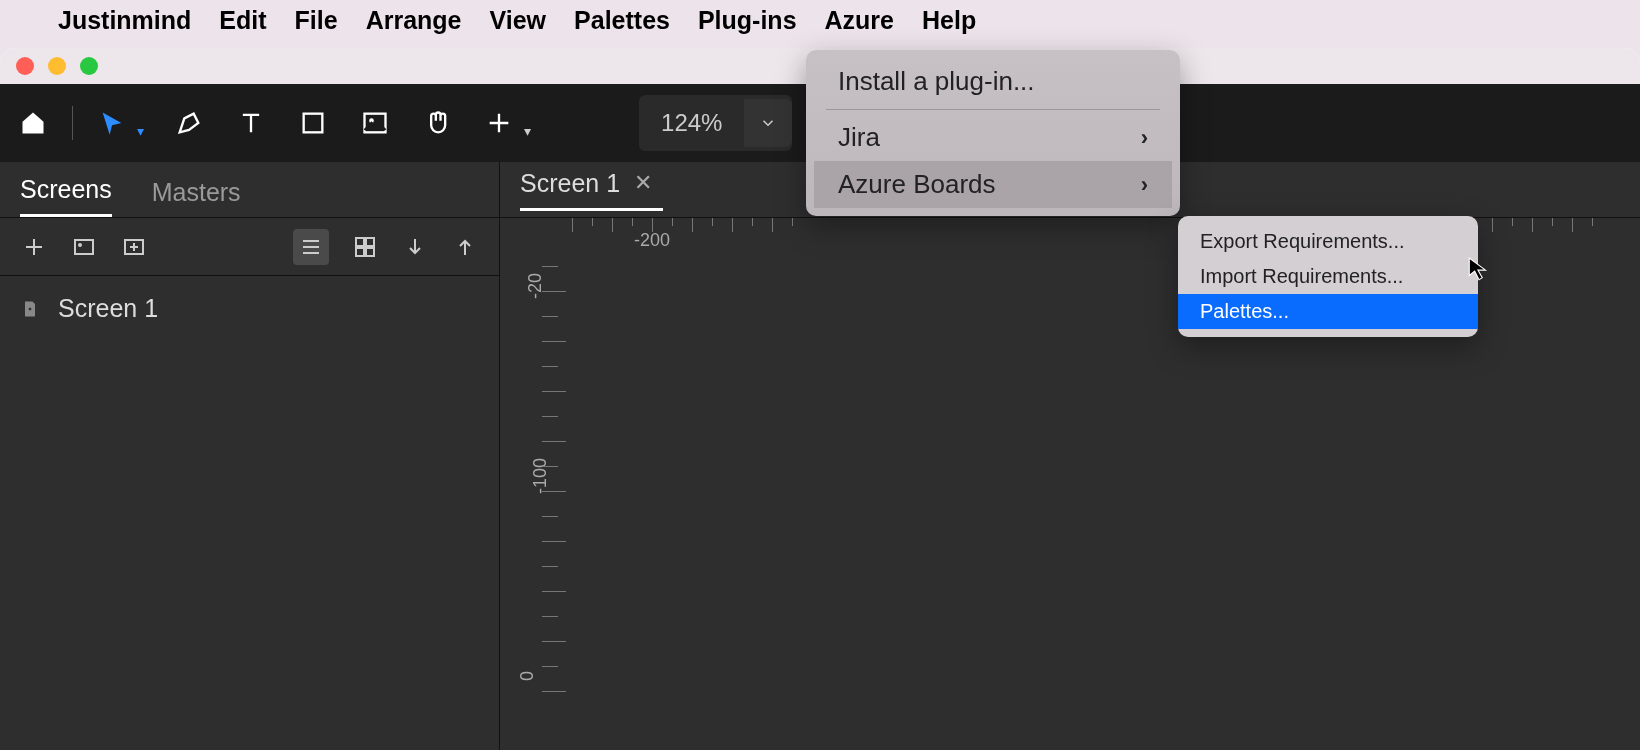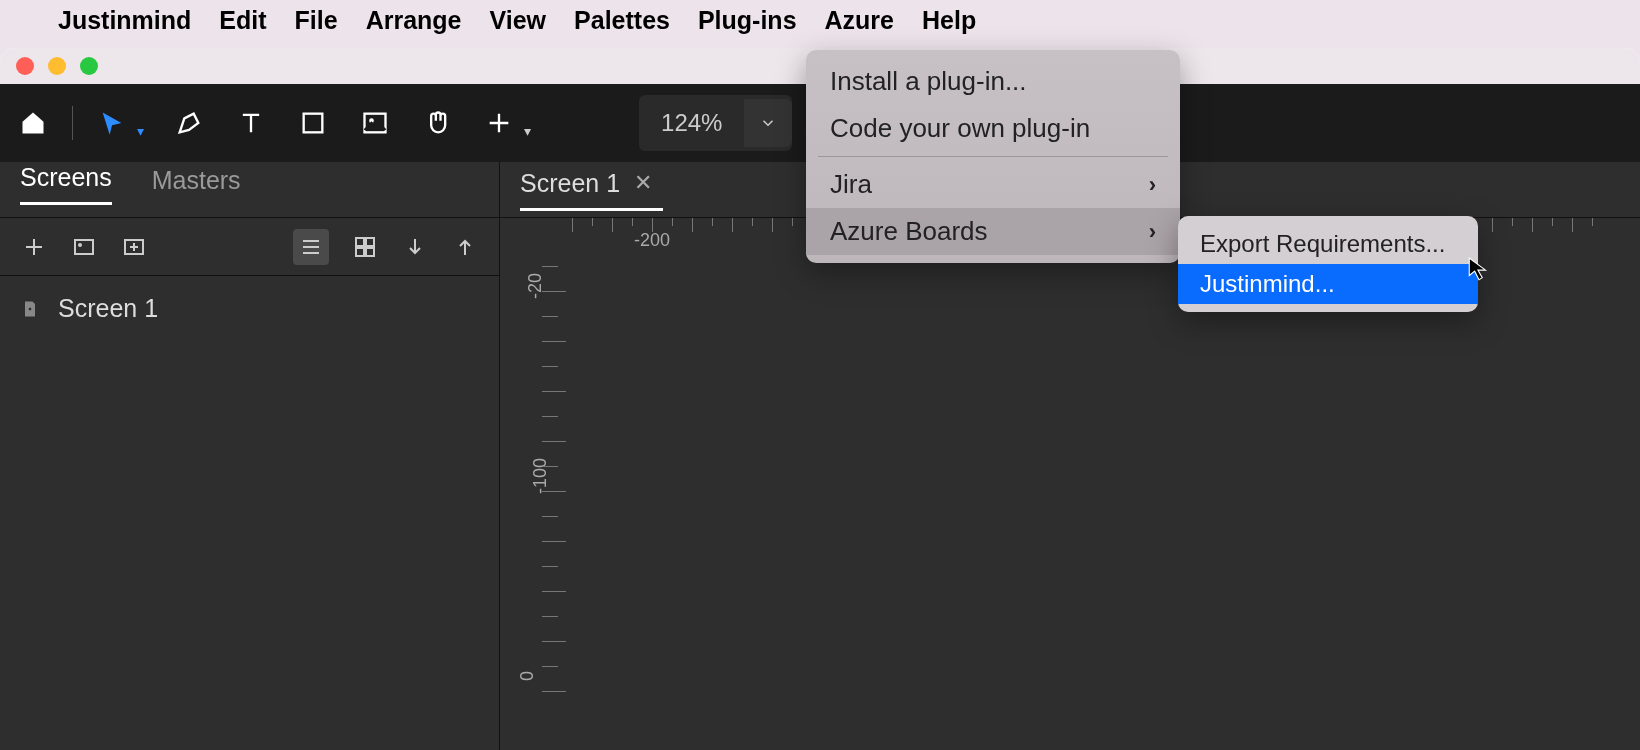--- a/index.html
+++ b/index.html
@@ -28,21 +28,21 @@
   .dropdown-caret { color: #2d8cff; font-size: 14px; margin-left: -20px; margin-top: 16px; }
   .zoom-group { margin-left: 80px; display: flex; align-items: center; background: #2a2a2a; border-radius: 6px; height: 56px; }
   .zoom-val { color: #ccc; font-size: 24px; padding: 0 22px; }
   .zoom-caret { width: 48px; height: 48px; display: flex; align-items: center; justify-content: center; color: #ccc; background: #333; border-top-right-radius: 6px; border-bottom-right-radius: 6px; }
 
   
   .main { display: flex; height: calc(100% - 114px); background: #2e2e2e; }
 
   
   .left-panel { width: 500px; background: #2e2e2e; border-right: 1px solid #111; display: flex; flex-direction: column; }
-  .panel-tabs { display: flex; height: 56px; align-items: flex-end; padding: 12px 20px; gap: 40px; border-bottom: 1px solid #111; }
+  .panel-tabs { display: flex; height: 56px; align-items: flex-end; padding: 0 20px; gap: 40px; border-bottom: 1px solid #111; }
   .ptab { font-size: 25px; color: #9a9a9a; padding-bottom: 10px; }
   .ptab.active { color: #fff; border-bottom: 3px solid #fff; }
   .panel-toolbar { display: flex; align-items: center; height: 58px; padding: 0 20px; gap: 22px; border-bottom: 1px solid #111; }
   .panel-toolbar .spacer { flex: 1; }
   .picon { width: 28px; height: 28px; color: #ccc; display: flex; align-items: center; justify-content: center; }
   .picon svg { width: 24px; height: 24px; fill: none; stroke: #ccc; stroke-width: 2; }
   .picon.boxed { background: #4a4a4a; border-radius: 4px; width: 36px; height: 36px; }
   .screens-list { padding: 10px 0; }
   .screen-item { display: flex; align-items: center; gap: 18px; padding: 8px 20px; color: #ddd; font-size: 25px; }
   .screen-item svg { width: 20px; height: 20px; fill: #888; }
@@ -53,27 +53,27 @@
   .ctab { display: flex; align-items: center; gap: 14px; color: #ddd; font-size: 25px; padding: 0 10px 10px 0; border-bottom: 3px solid #fff; }
   .ctab-close { color: #aaa; font-size: 22px; }
   .ruler-h { position: absolute; top: 56px; left: 62px; right: 0; height: 28px; }
   .ruler-h .tick { position: absolute; top: 0; width: 1px; background: #777; }
   .ruler-h .lab { position: absolute; top: 12px; color: #aaa; font-size: 18px; transform: translateX(-50%); }
   .ruler-v { position: absolute; top: 84px; left: 22px; width: 40px; bottom: 0; }
   .ruler-v .tick { position: absolute; left: 20px; height: 1px; background: #777; }
   .ruler-v .lab { position: absolute; left: 0; color: #aaa; font-size: 18px; transform: translateY(-50%) rotate(-90deg); transform-origin: center; }
 
   
-  .menu-popup { position: absolute; background: linear-gradient(#c7c1c5,#bdb6bb); border-radius: 10px; box-shadow: 0 10px 30px rgba(0,0,0,0.35); padding: 8px 0; }
+  .menu-popup { position: absolute; background: linear-gradient(#c7c1c5,#bdb6bb); border-radius: 10px; box-shadow: 0 10px 30px rgba(0,0,0,0.35); padding: 8px 8px; }
   .menu-item { padding: 8px 24px; font-size: 26px; color: #222; display: flex; align-items: center; justify-content: space-between; gap: 40px; min-width: 350px; }
   .menu-item.hover { background: #aaa3a8; }
   .menu-item .chev { font-size: 22px; font-weight: bold; }
   .menu-sep { height: 1px; background: #999; margin: 4px 12px; }
   .submenu { position: absolute; background: #d3cfd2; border-radius: 10px; box-shadow: 0 10px 30px rgba(0,0,0,0.35); padding: 8px 0; }
-  .sub-item { padding: 6px 22px; font-size: 24px; color: #222; white-space: nowrap; min-width: 300px; }
+  .sub-item { padding: 6px 22px; font-size: 20px; color: #222; white-space: nowrap; min-width: 300px; }
   .sub-item.hl { background: #0a6cff; color: #fff; }
 
   .cursor { position: absolute; width: 26px; height: 26px; }
   .cursor svg { width: 26px; height: 26px; }
 </style>
 </head>
 <body>
 
 <div class="macos-menubar">
   <span class="apple-logo"></span>
@@ -273,36 +273,34 @@
         <div class="tick" style="top:445px;width:24px;"></div>
       </div>
     </div>
   </div>
 </div>
 
 <div class="menu-popup" style="left:806px; top:50px; width:374px;">
   <div class="menu-item">
     <span>Install a plug-in...</span>
   </div>
-  <div class="menu-item">
-    <span>Code your own plug-in</span>
-  </div>
   <div class="menu-sep"></div>
   <div class="menu-item">
     <span>Jira</span>
     <span class="chev">›</span>
   </div>
   <div class="menu-item hover">
     <span>Azure Boards</span>
     <span class="chev">›</span>
   </div>
 </div>
 
 <div class="submenu" style="left:1178px; top:216px;">
   <div class="sub-item">Export Requirements...</div>
-  <div class="sub-item hl">Justinmind...</div>
+  <div class="sub-item">Import Requirements...</div>
+  <div class="sub-item hl">Palettes...</div>
 </div>
 
 <div class="cursor" style="left:1466px; top:256px;">
   <svg viewBox="0 0 24 24">
       <path d="M3 2 L3 18 L8 14 L12 22 L15 20 L11 13 L18 13 Z" fill="#000" stroke="#fff" stroke-width="1"></path>
     </svg>
 </div>
 
 </body></html>

